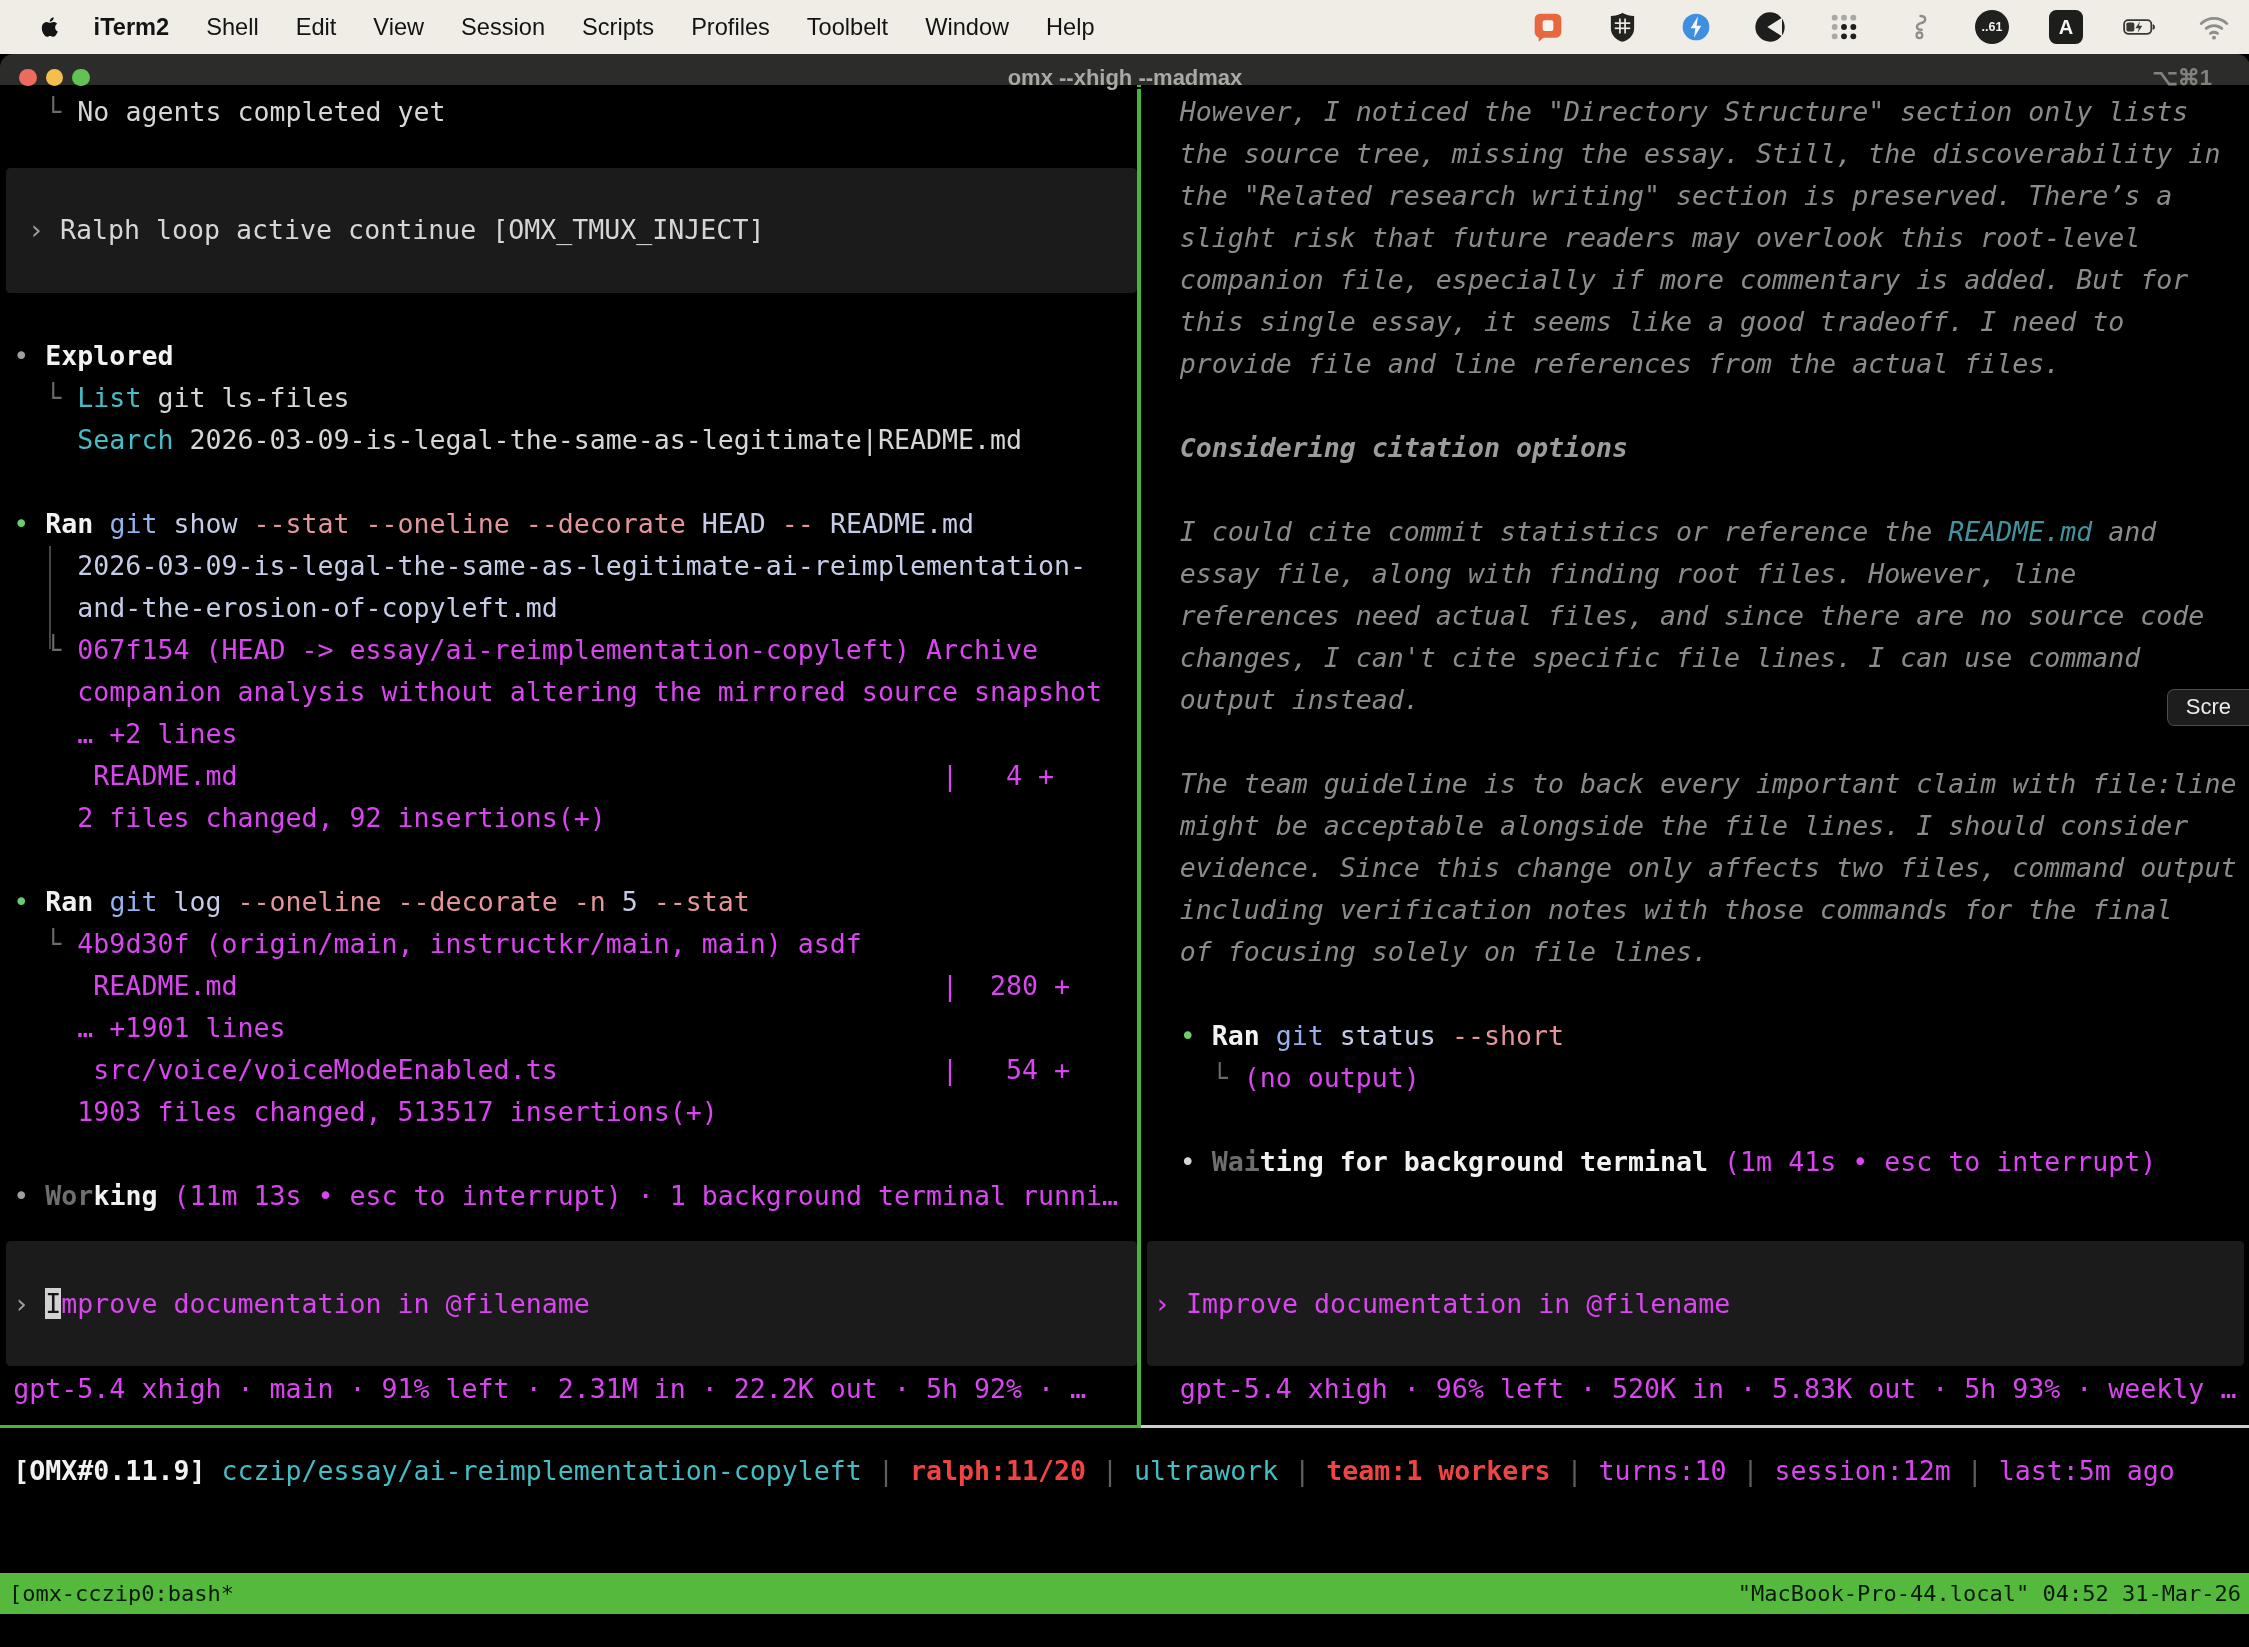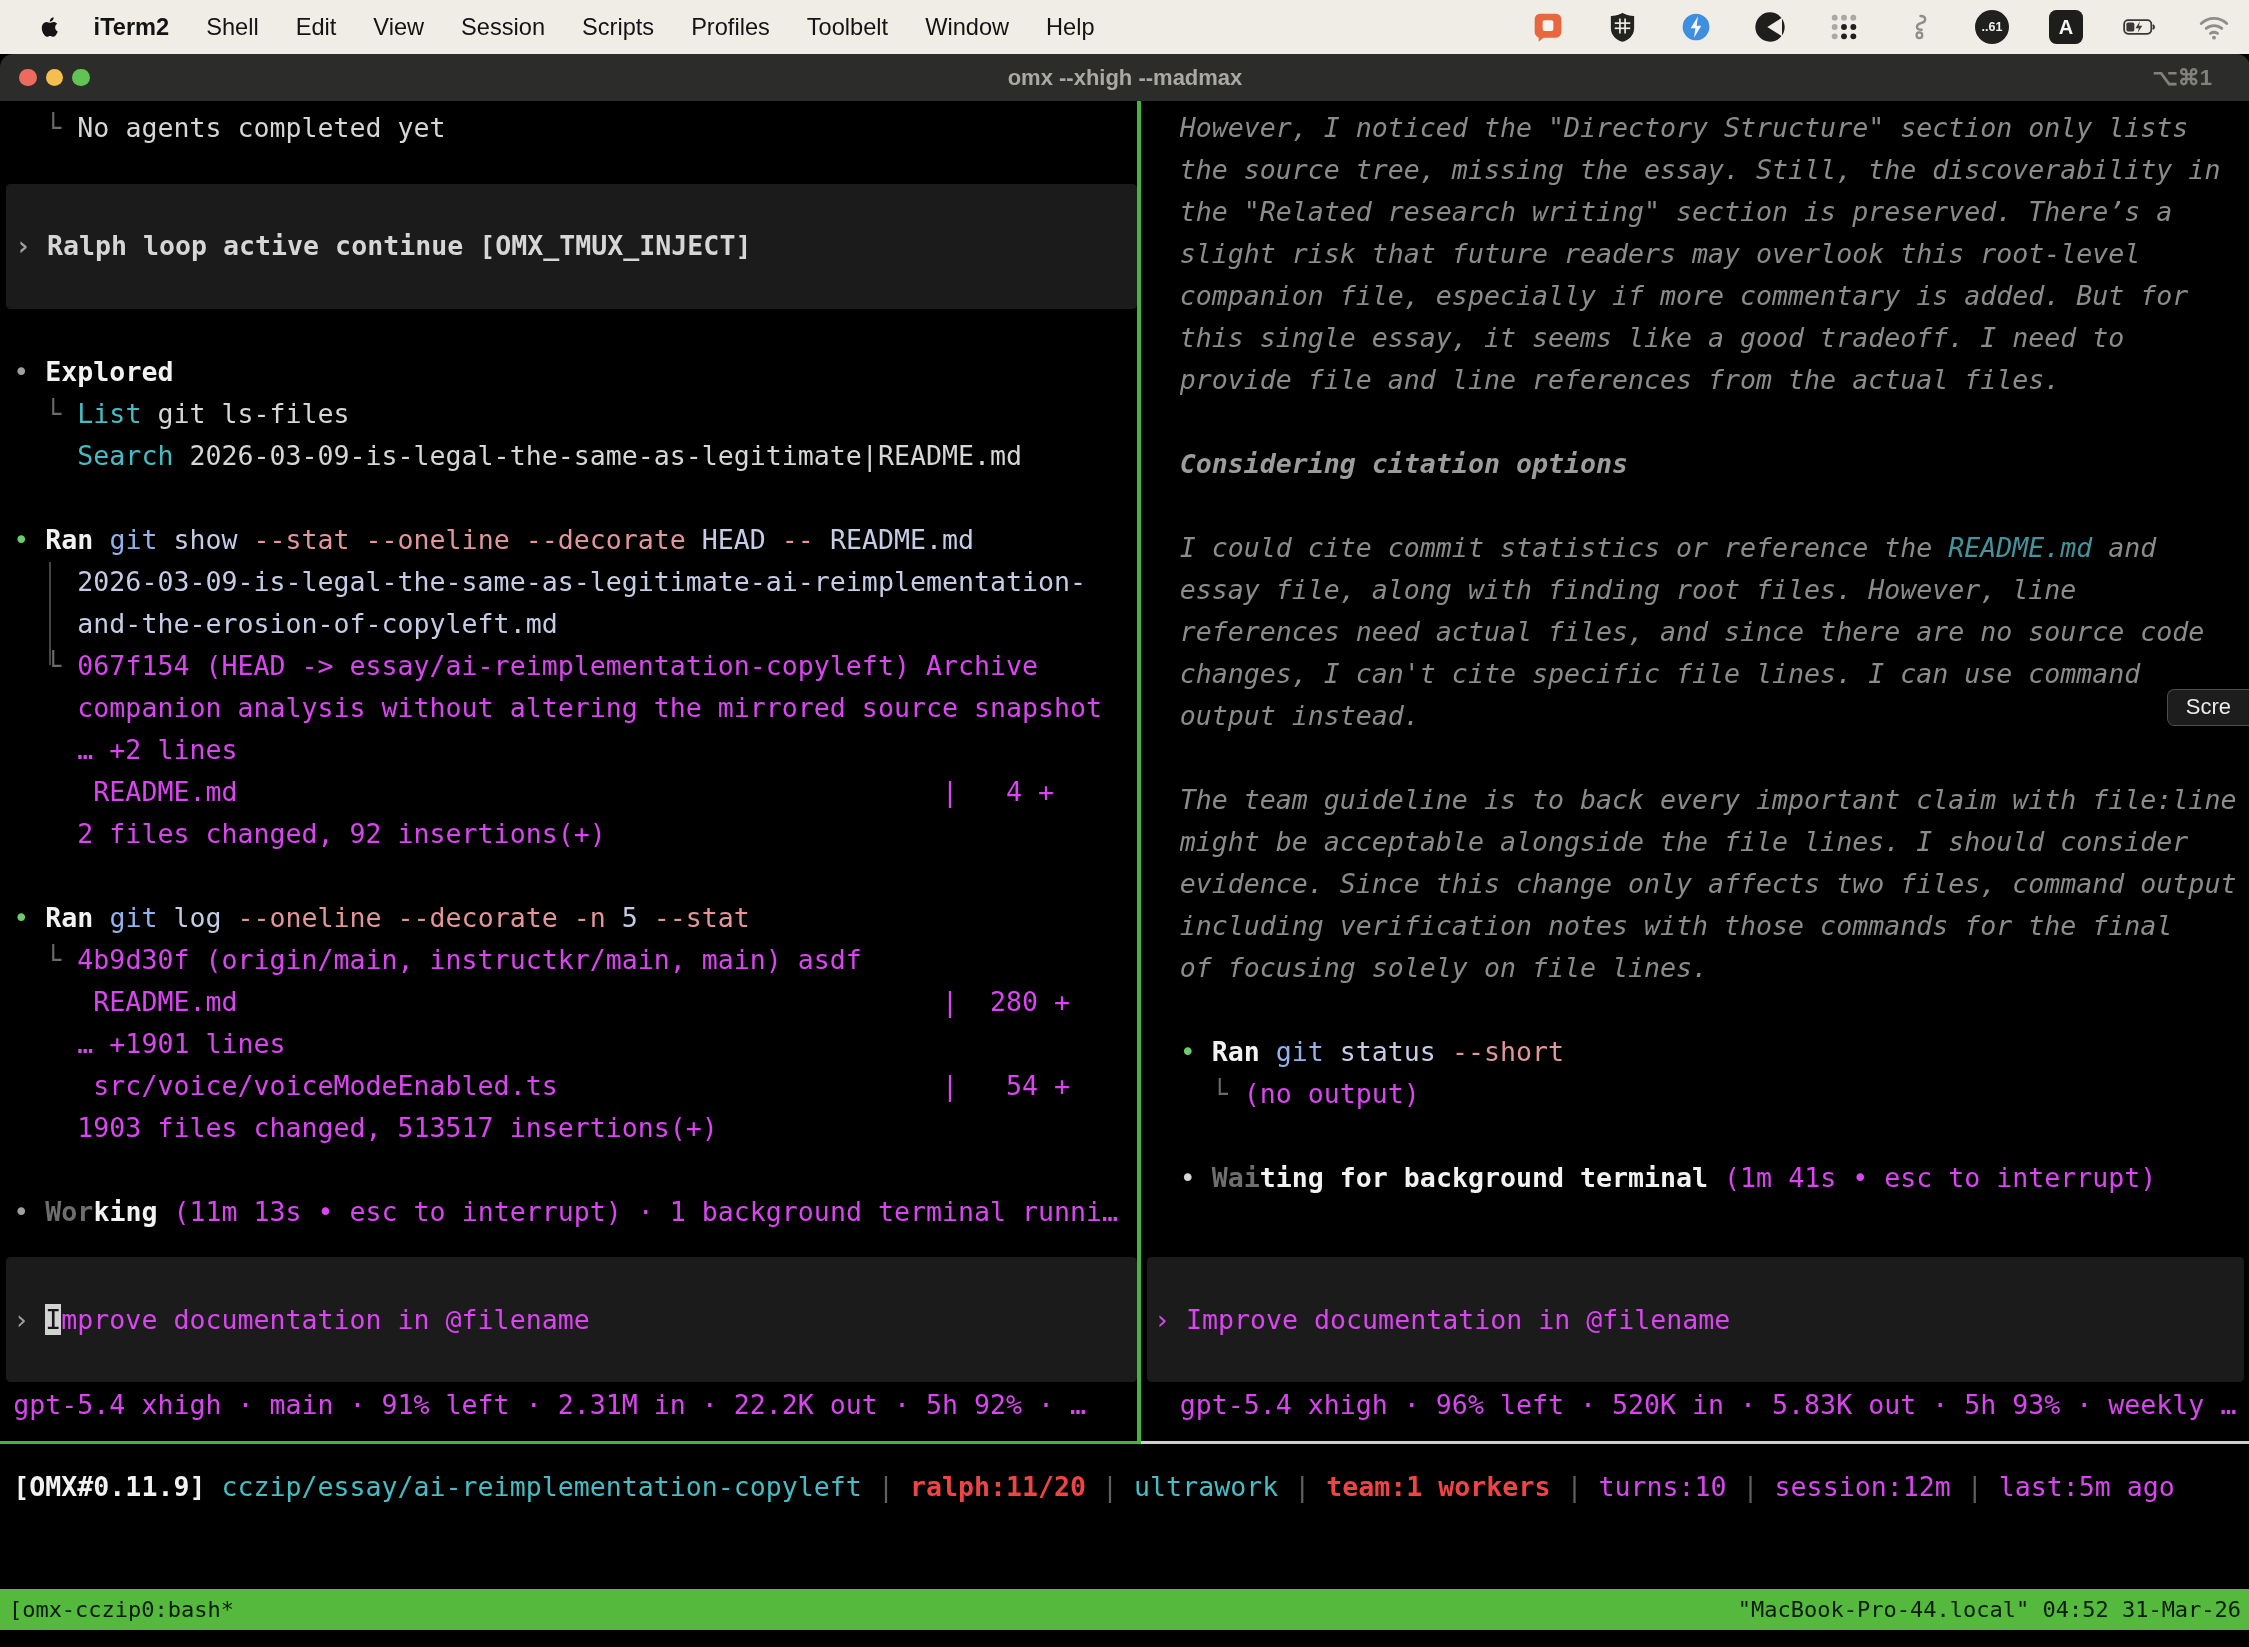--- a/index.html
+++ b/index.html
@@ -11,39 +11,39 @@
   .apple { margin-right:32px; display:flex; align-items:center; }
   .menu-items { display:flex; gap:37px; align-items:center; }
   .menu-items span { white-space:nowrap; }
   .menu-items span:nth-child(1) { font-weight:700; }
   .status-icons { margin-left:auto; display:flex; gap:40px; align-items:center; padding-right:19px; }
   .sicon { width:34px; height:34px; display:flex; align-items:center; justify-content:center; }
   .counter-badge { width:34px; height:34px; border-radius:50%; background:#20201e; color:#f3f3f1; font-size:12.5px; display:flex; align-items:center; justify-content:center; font-weight:600; }
   .a-key { width:34px; height:34px; border-radius:7.4px; background:#1d1d1b; color:#f5f5f3; font-size:20px; font-weight:700; display:flex; align-items:center; justify-content:center; }
 
   
-  .titlebar { height:47px; background:#2c2c2a; border-radius:13.3px 13.3px 0 0; position:relative; }
+  .titlebar { height:31px; background:#2c2c2a; border-radius:13.3px 13.3px 0 0; position:relative;text-decoration:underline; }
   .traffic { position:absolute; left:19px; top:14.8px; display:flex; gap:8.9px; }
   .tl { width:17.7px; height:17.7px; border-radius:50%; }
   .tl.red { background:#ec6a5e; } .tl.yellow { background:#f5bf4f; } .tl.green { background:#61c354; }
   .win-title { text-align:center; line-height:47px; color:#aba9a5; font-size:22px; font-weight:600; }
   .win-shortcut { position:absolute; right:38px; top:0; line-height:47px; color:#83817d; font-size:22px; font-weight:600; }
 
   
   .term { display:flex; height:1343px; font-family:"DejaVu Sans Mono","Liberation Mono",monospace; font-size:26.6px; color:#8b8b8b; }
   .pane { position:relative; padding-top:5.9px; }
   .pane.left { width:1137px; border-bottom:3px solid #46b43a; }
   .pane.right { flex:1; border-bottom:3px solid #cfcfcf; }
   .vdivider { width:3.7px; background:#46b43a; }
   .ln { height:42px; line-height:42px; white-space:pre; overflow:hidden; }
   .lflow { padding-left:13.3px; }
   .rflow { padding-left:39px; }
   .rpara .ln { color:#8b8b8b; font-style:italic; }
 
-  .ralph-box { margin:35px 0 0 5.9px; height:125px; background:#1b1b1b; border-radius:4.4px; display:flex; align-items:center; padding-left:9px;font-weight:bold; }
+  .ralph-box { margin:35px 0 0 5.9px; height:125px; background:#1b1b1b; border-radius:4.4px; display:flex; align-items:center; padding-left:22px; }
   .input-box { position:absolute; left:5.9px; top:1156px; height:125px; background:#1b1b1b; border-radius:4.4px; display:flex; align-items:center; padding-left:7.4px; }
   .pane.left  .input-box { right:0; }
   .pane.right .input-box { right:5.9px; }
   .status-line { position:absolute; left:0; top:1283px; right:0; }
   .pane.left  .status-line { padding-left:13.3px; }
   .pane.right .status-line { padding-left:39px; }
   .guide { position:absolute; left:49px; top:461px; width:1.5px; height:103px; background:#454545; }
 
   
   .b   { color:#f2f2f2; font-weight:bold; }

